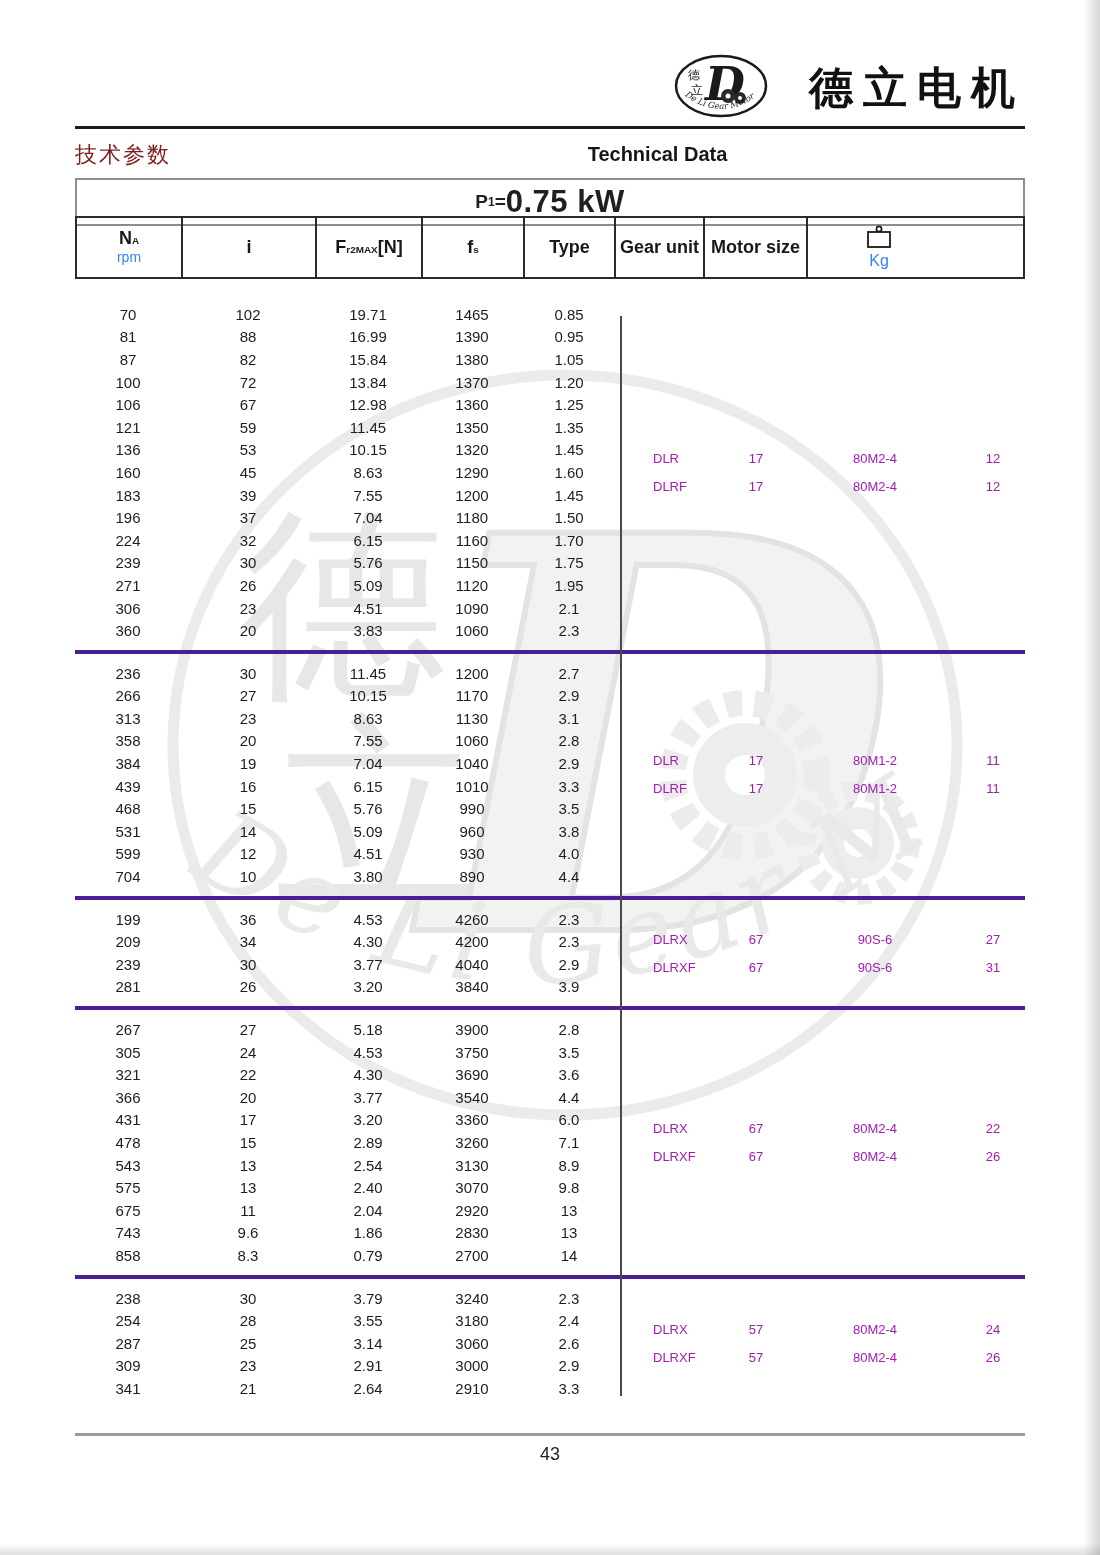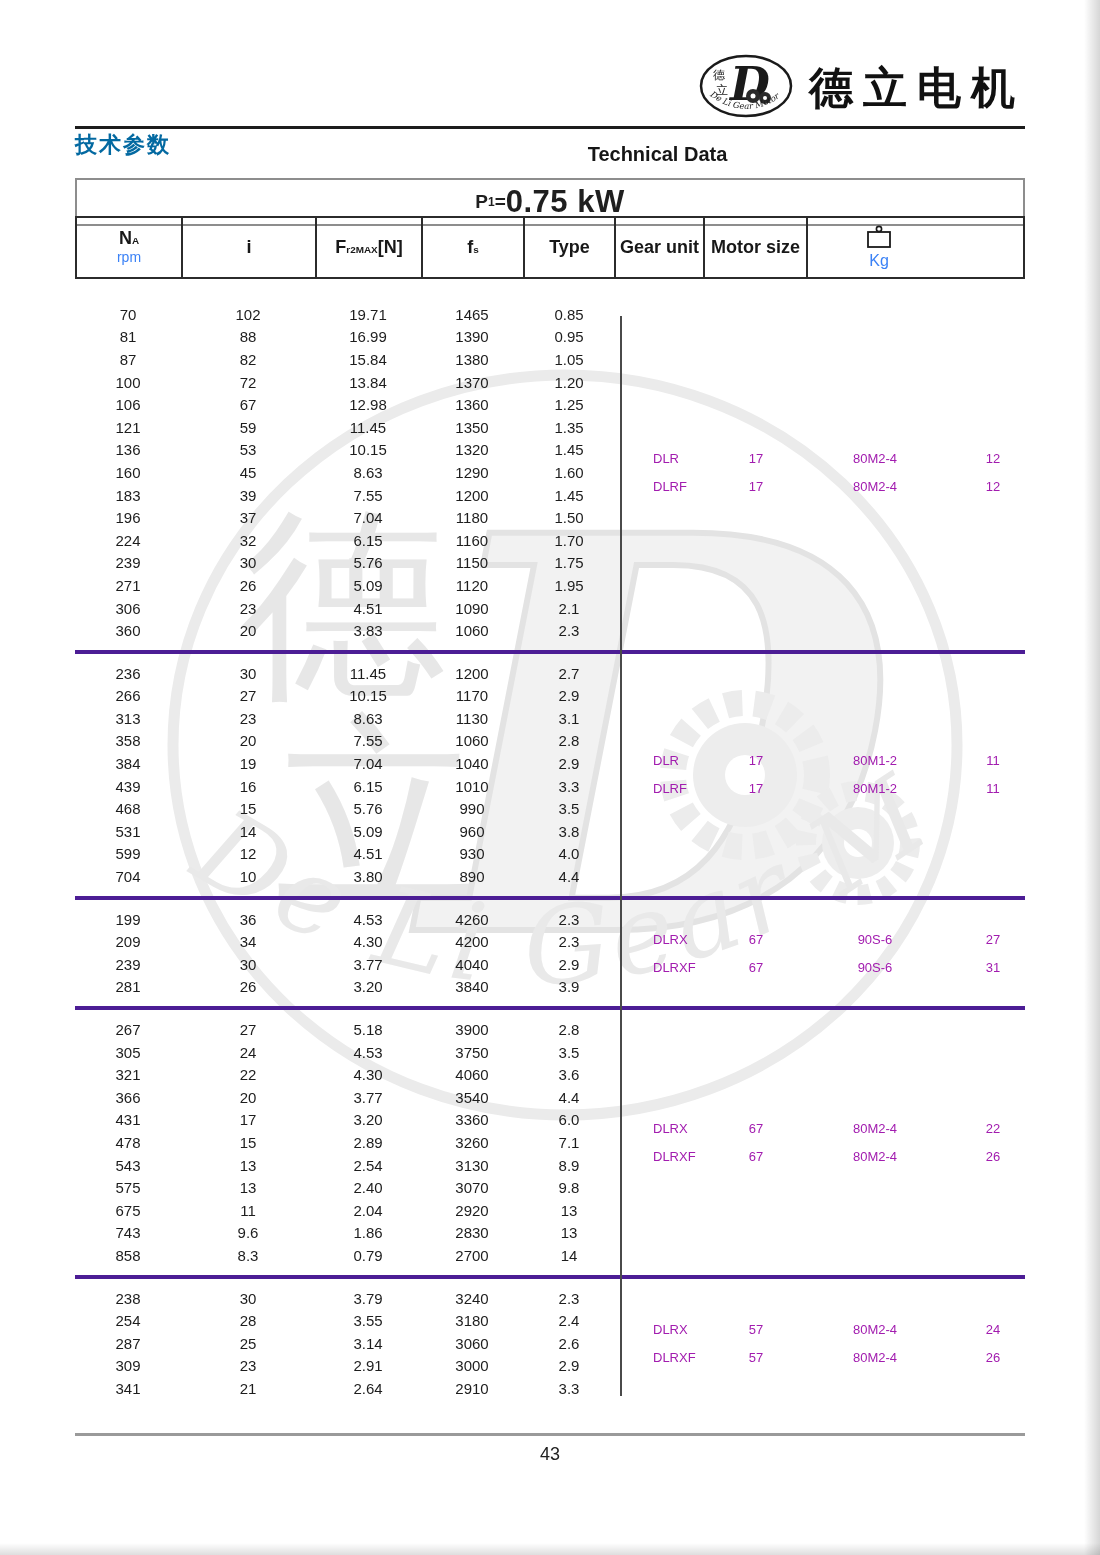--- a/index.html
+++ b/index.html
@@ -14,24 +14,24 @@
   .edge-right { position:absolute; right:0; top:0; width:16px; height:100%;
     background:linear-gradient(to right, rgba(0,0,0,0), rgba(0,0,0,0.16)); z-index:5; }
   .edge-bottom { position:absolute; left:0; bottom:0; width:100%; height:12px;
     background:linear-gradient(to bottom, rgba(0,0,0,0), rgba(0,0,0,0.13)); z-index:5; }
 
   .content { position:absolute; inset:0; z-index:1; }
 
   
   .brand { position:absolute; top:52px; right:75px; display:flex; align-items:center; gap:14px; }
   .brand-name { font-family:"DejaVu Serif", serif; font-size:44px; font-weight:bold;
-    letter-spacing:10px; color:#111; white-space:nowrap; }
+    letter-spacing:10px; color:#111; white-space:nowrap;margin-left:25px; }
   .top-rule { position:absolute; left:75px; top:126px; width:950px; height:3px; background:#1c1c1c; }
 
-  .sec-title-zh { position:absolute; left:75px; top:130px; font-size:22px; color:#0369a1; letter-spacing:2px;font-weight:bold; }
+  .sec-title-zh { position:absolute; left:75px; top:140px; font-size:22px; color:#7f1d1d; letter-spacing:2px; }
   .sec-title-en { position:absolute; left:0; top:143px; width:1315px; text-align:center;
     font-size:20px; font-weight:bold; color:#161616; }
 
   
   .power-box { position:absolute; left:75px; top:178px; width:950px; height:48px;
     border:2px solid #8d8d8d; display:flex; align-items:center; justify-content:center; background:transparent; }
   .power-p { font-size:19px; font-weight:bold; }
   .power-sub { font-size:12px; font-weight:bold; }
   .power-val { font-size:31px; font-weight:bold; letter-spacing:0.5px; }
 
@@ -435,21 +435,21 @@
                 <div class="dcell">305</div>
                 <div class="dcell">24</div>
                 <div class="dcell">4.53</div>
                 <div class="dcell">3750</div>
                 <div class="dcell">3.5</div>
               </div>
               <div class="drow">
                 <div class="dcell">321</div>
                 <div class="dcell">22</div>
                 <div class="dcell">4.30</div>
-                <div class="dcell">4060</div>
+                <div class="dcell">3690</div>
                 <div class="dcell">3.6</div>
               </div>
               <div class="drow">
                 <div class="dcell">366</div>
                 <div class="dcell">20</div>
                 <div class="dcell">3.77</div>
                 <div class="dcell">3540</div>
                 <div class="dcell">4.4</div>
               </div>
               <div class="drow">

